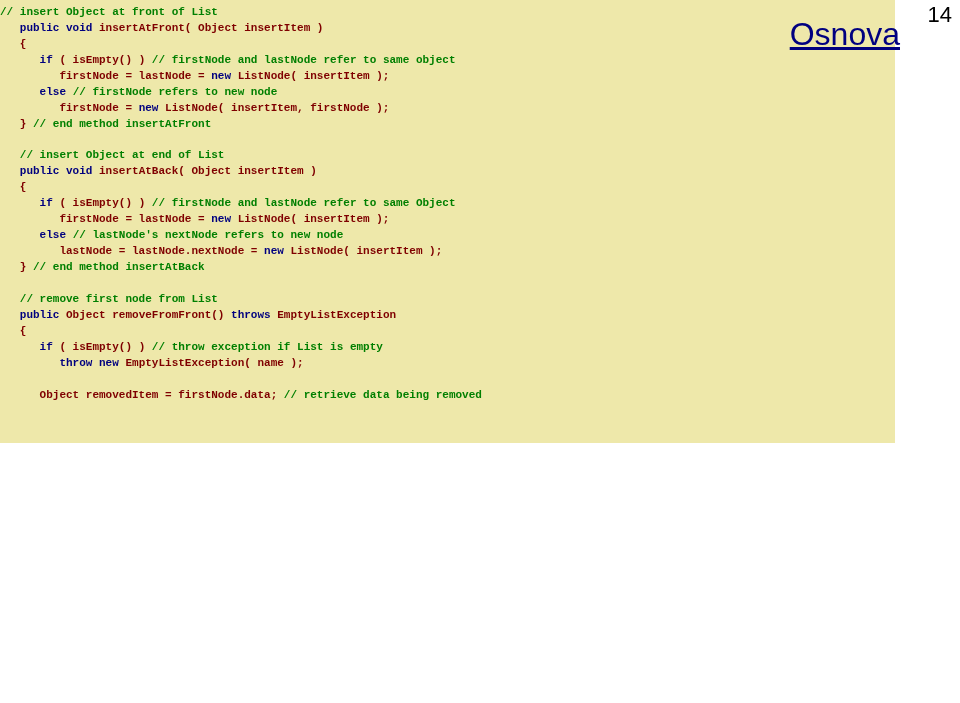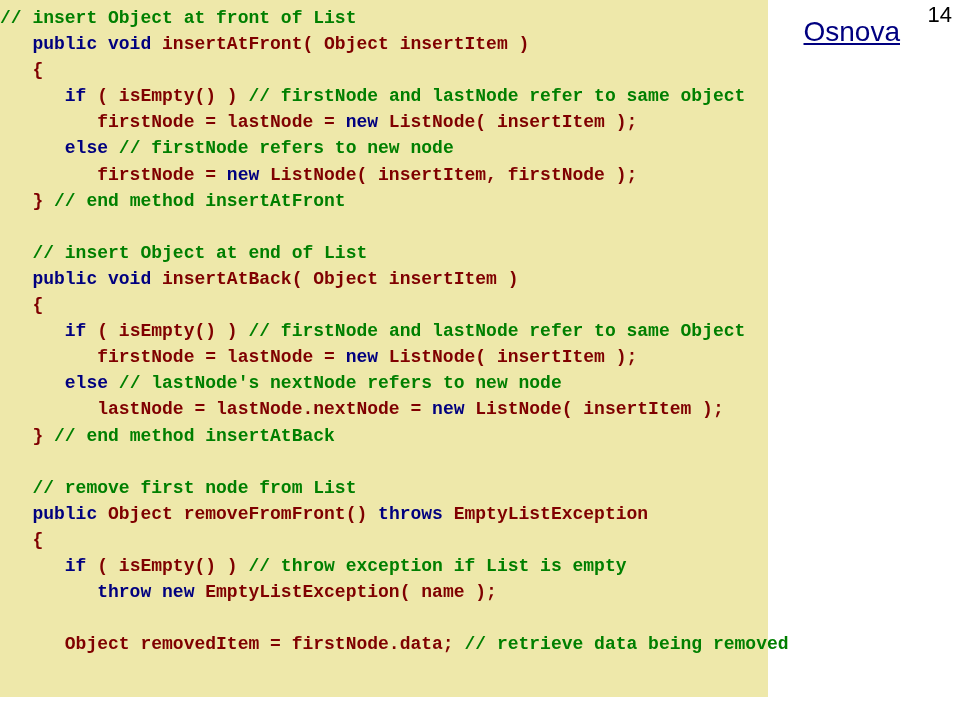--- a/index.html
+++ b/index.html
@@ -8,31 +8,31 @@
     height: 703px;
     background: #ffffff;
     font-family: Verdana, Geneva, sans-serif;
     position: relative;
     overflow: hidden;
   }
   .code-block {
     background: #eee8aa;
     padding: 5px 0 40px 0;
     font-family: "Lucida Console", "Courier New", monospace;
-    font-size: 18px;
+    font-size: 11px;
     line-height: 1.45;
     font-weight: bold;
     white-space: pre;
-    width: 768px;
+    width: 895px;
   }
   .header-label {
     position: absolute;
     top: 16px;
     right: 60px;
-    font-size: 28px;
+    font-size: 32px;
     color: #000080;
     text-decoration: underline;
     font-family: Arial, sans-serif;
   }
   .page-num {
     position: absolute;
     top: 2px;
     right: 8px;
     font-size: 22px;
     color: #000;

